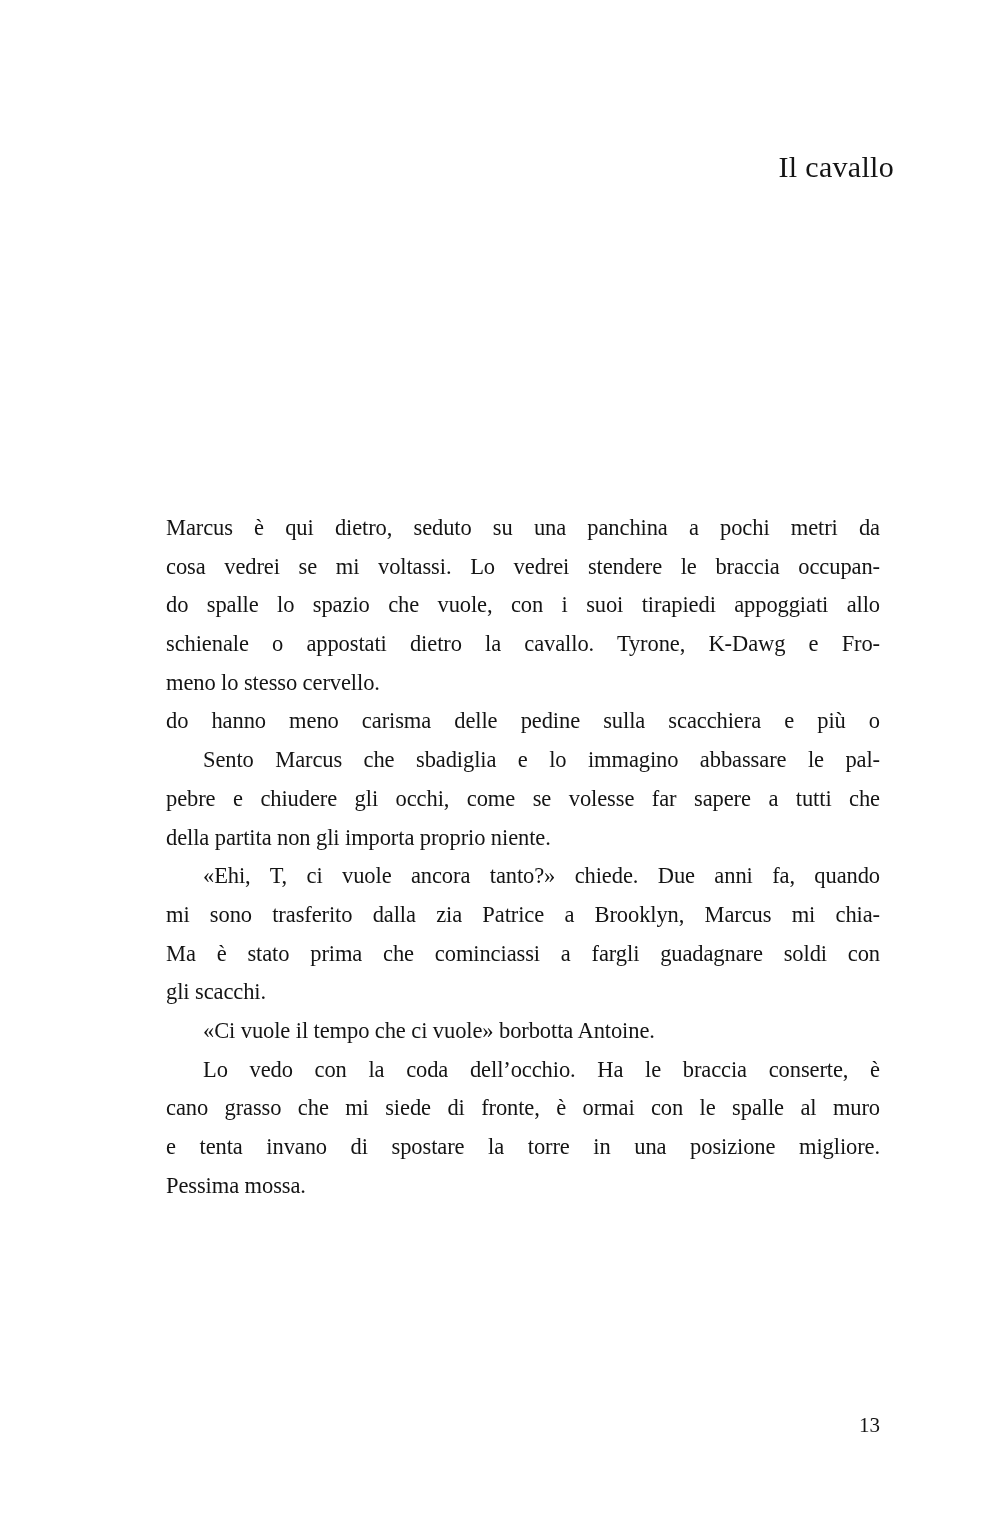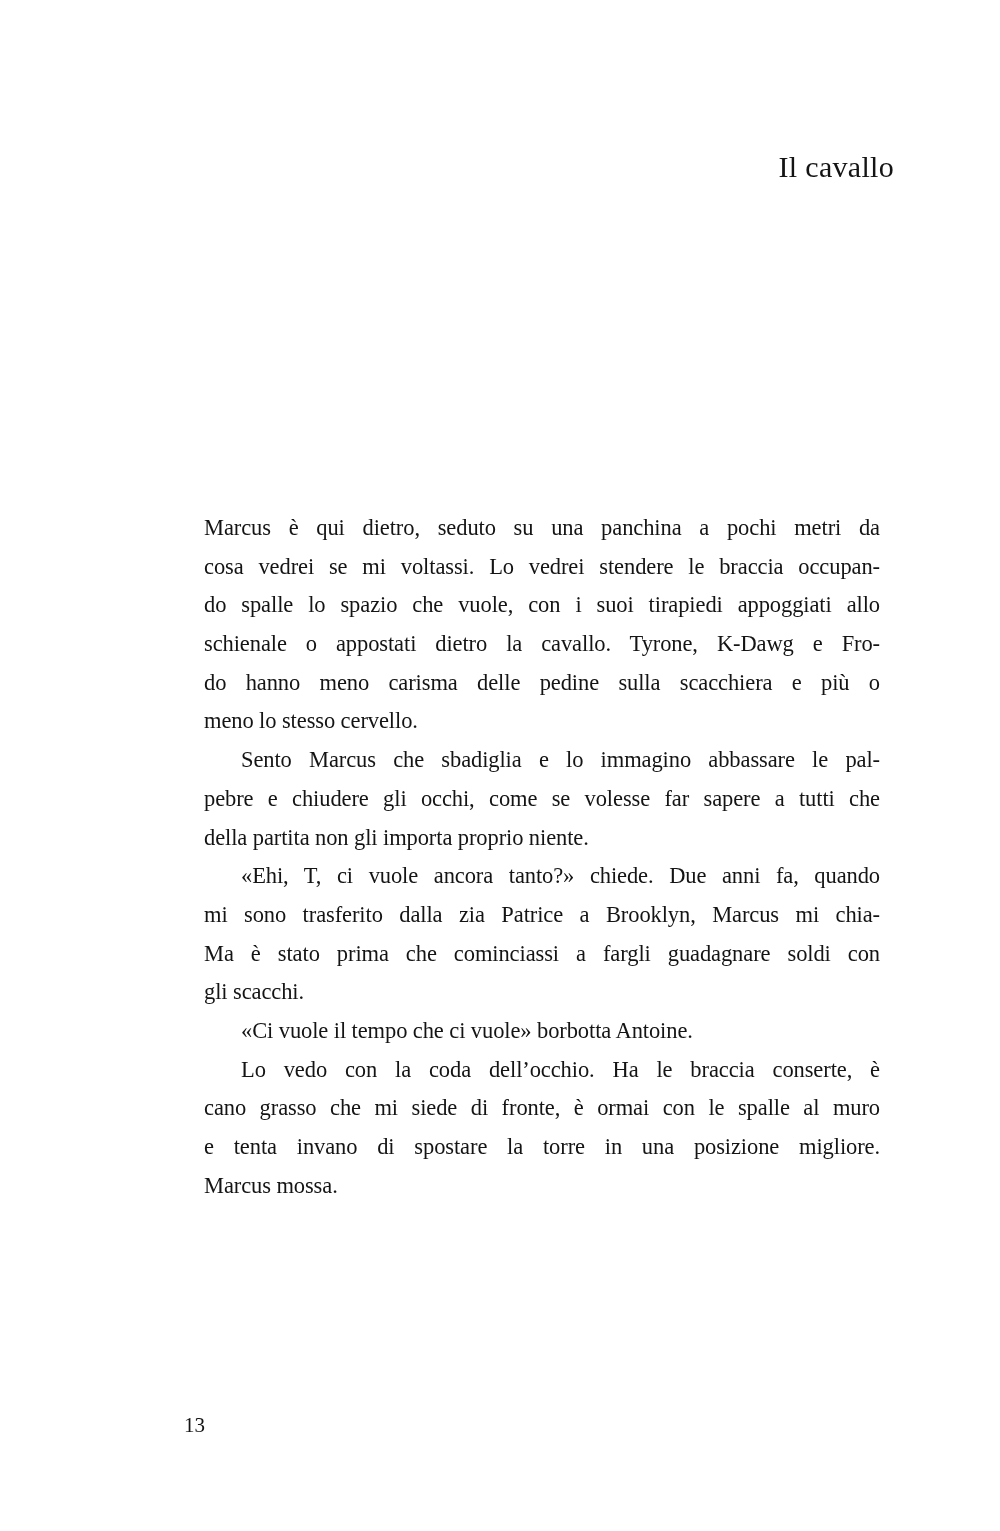--- a/index.html
+++ b/index.html
@@ -35,59 +35,59 @@
     font-size: 22.5px;
     letter-spacing: -0.1px;
   }
   .line {
     height: 38.7px;
     line-height: 38.7px;
     overflow: hidden;
     text-align: justify;
     text-align-last: justify;
     white-space: nowrap;
-    margin-left: 38px;
   }
   .line.rag {
     text-align: left;
     text-align-last: left;
     white-space: normal;
   }
   .line.indent {
     text-indent: 37px;
   }
   .page-number {
     position: absolute;
     top: 1413px;
-    left: 184px;
+    left: 166px;
     width: 714px;
+    text-align: right;
     font-size: 21px;
   }
 </style>
 </head>
 <body>
 
 <div class="page">
   <h1 class="chapter-title">Il cavallo</h1>
 
   <div class="text-block" id="text-block">
       <div class="line">Marcus è qui dietro, seduto su una panchina a pochi metri da</div>
       <div class="line">cosa vedrei se mi voltassi. Lo vedrei stendere le braccia occupan-</div>
       <div class="line">do spalle lo spazio che vuole, con i suoi tirapiedi appoggiati allo</div>
       <div class="line">schienale o appostati dietro la cavallo. Tyrone, K-Dawg e Fro-</div>
+      <div class="line rag">meno lo stesso cervello.</div>
       <div class="line">do hanno meno carisma delle pedine sulla scacchiera e più o</div>
-      <div class="line rag">meno lo stesso cervello.</div>
       <div class="line indent">Sento Marcus che sbadiglia e lo immagino abbassare le pal-</div>
       <div class="line">pebre e chiudere gli occhi, come se volesse far sapere a tutti che</div>
       <div class="line rag">della partita non gli importa proprio niente.</div>
       <div class="line indent">«Ehi, T, ci vuole ancora tanto?» chiede. Due anni fa, quando</div>
       <div class="line">mi sono trasferito dalla zia Patrice a Brooklyn, Marcus mi chia-</div>
       <div class="line">Ma è stato prima che cominciassi a fargli guadagnare soldi con</div>
       <div class="line rag">gli scacchi.</div>
       <div class="line indent rag">«Ci vuole il tempo che ci vuole» borbotta Antoine.</div>
       <div class="line indent">Lo vedo con la coda dell’occhio. Ha le braccia conserte, è</div>
       <div class="line">cano grasso che mi siede di fronte, è ormai con le spalle al muro</div>
       <div class="line">e tenta invano di spostare la torre in una posizione migliore.</div>
-      <div class="line rag">Marcus mossa.</div>
+      <div class="line rag">Pessima mossa.</div>
     </div>
 
   <div class="page-number">13</div>
 </div>
 
 </body></html>

